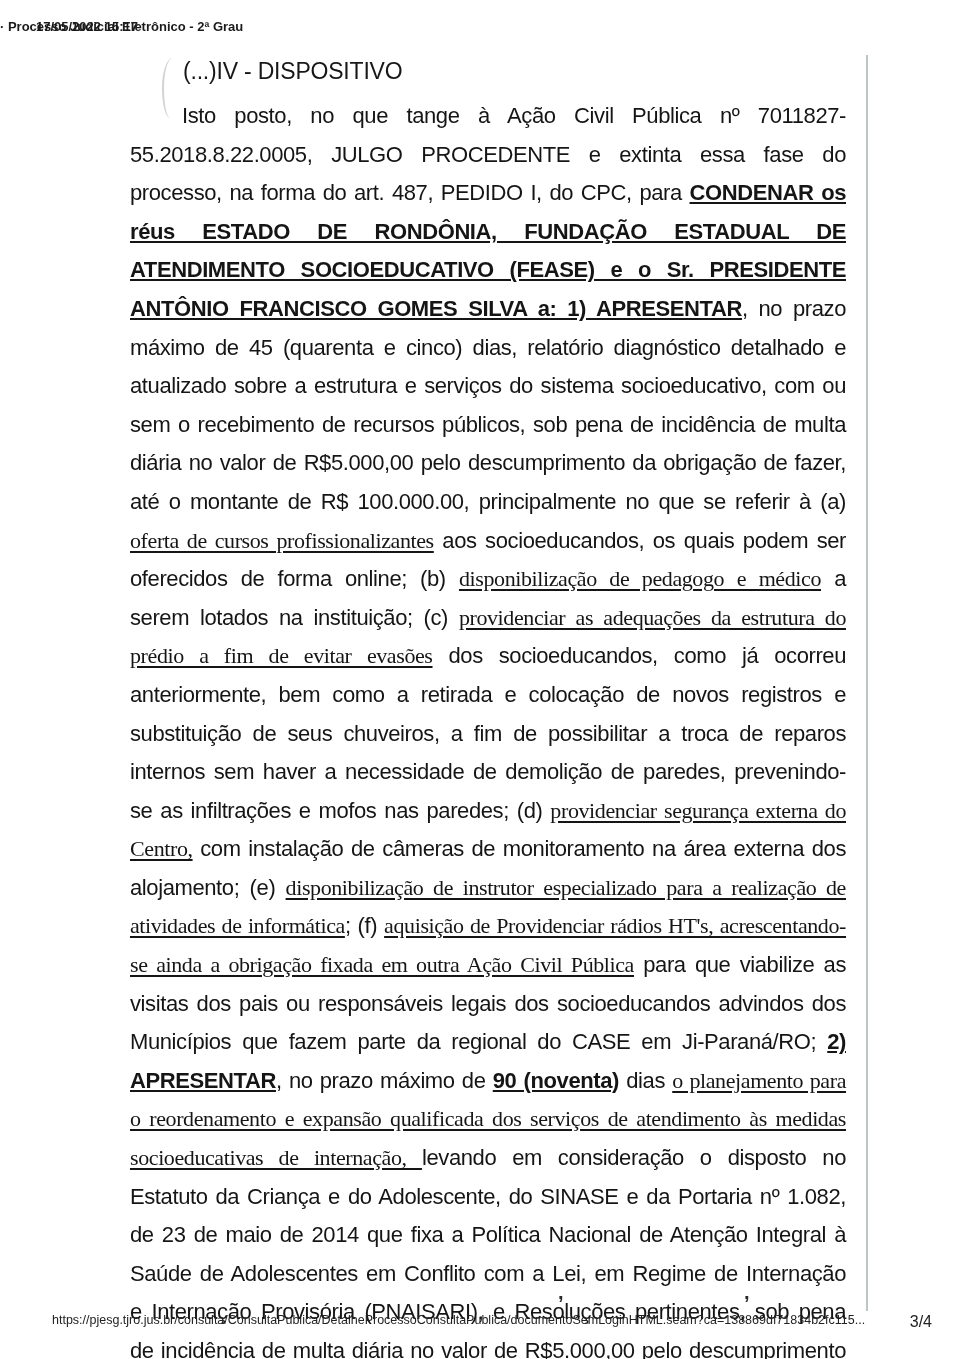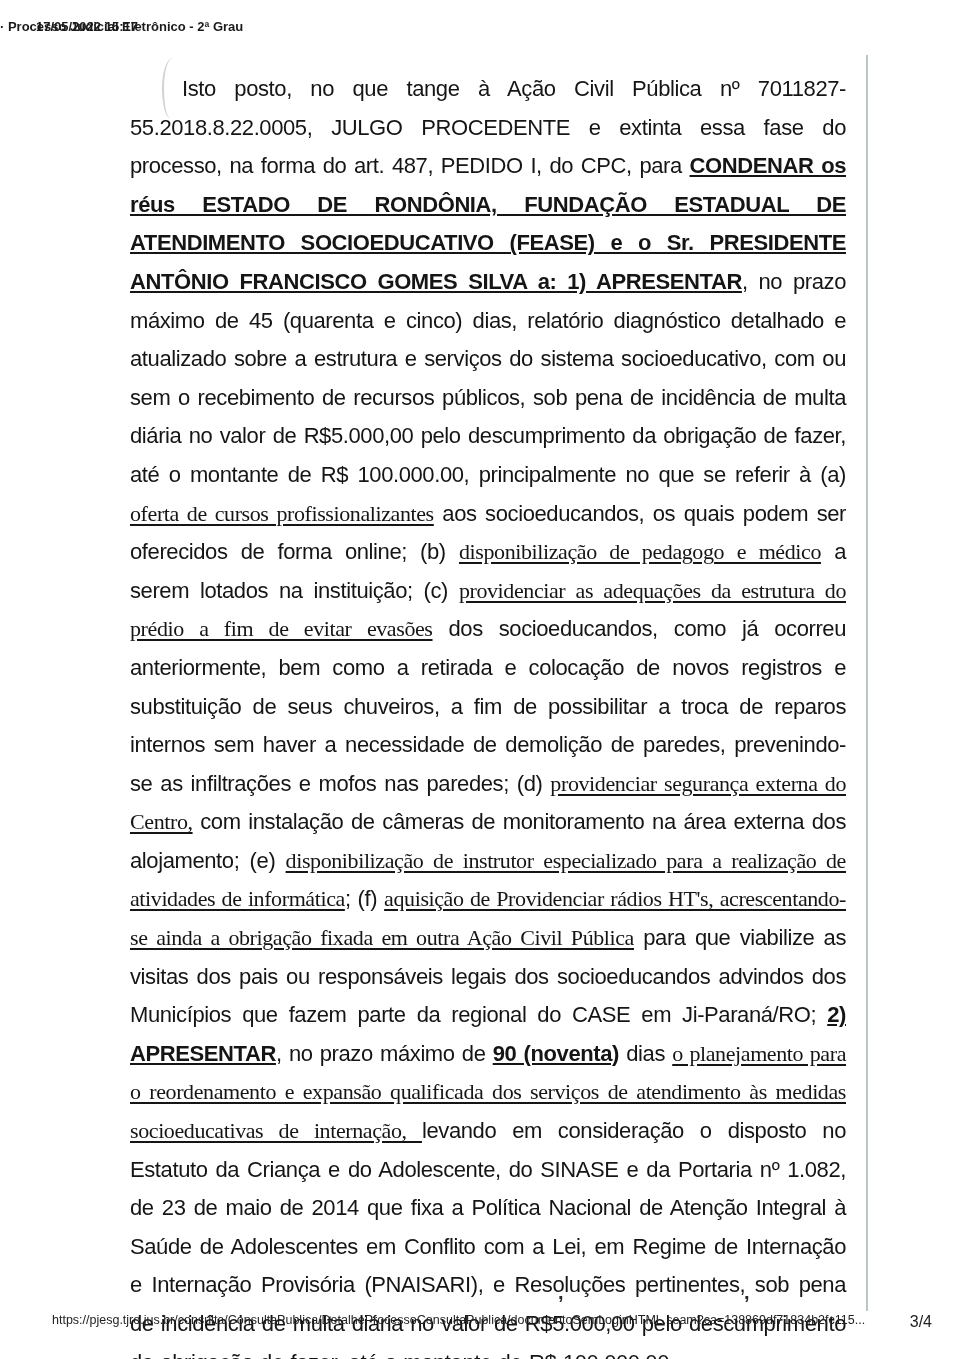--- a/index.html
+++ b/index.html
@@ -48,20 +48,21 @@
 </head>
 <body>
 
 <div class="hdr-date">17/05/2022 15:17</div>
 <div class="hdr-title">· Processo Judicial Eletrônico - 2ª Grau</div>
 
 <div class="arc-artifact"></div>
 <div class="vrule"></div>
 
 <div class="doc">
+  <div class="section-heading">(...)IV - DISPOSITIVO</div>
   <div class="paragraph"><span>Isto posto, no que tange à Ação Civil Pública nº 7011827-55.2018.8.22.0005, JULGO PROCEDENTE e extinta essa fase do processo, na forma do art. 487, PEDIDO I, do CPC, para </span><span class="b">CONDENAR os réus ESTADO DE RONDÔNIA, FUNDAÇÃO ESTADUAL DE ATENDIMENTO SOCIOEDUCATIVO (FEASE) e o Sr. PRESIDENTE ANTÔNIO FRANCISCO GOMES SILVA a: 1) APRESENTAR</span><span>, no prazo máximo de 45 (quarenta e cinco) dias, relatório diagnóstico detalhado e atualizado sobre a estrutura e serviços do sistema socioeducativo, com ou sem o recebimento de recursos públicos, sob pena de incidência de multa diária no valor de R$5.000,00 pelo descumprimento da obrigação de fazer, até o montante de R$ 100.000.00, principalmente no que se referir à (a) </span><span class="u">oferta de cursos profissionalizantes</span><span> aos socioeducandos, os quais podem ser oferecidos de forma online; (b) </span><span class="u">disponibilização de pedagogo e médico</span><span> a serem lotados na instituição; (c) </span><span class="u">providenciar as adequações da estrutura do prédio a fim de evitar evasões</span><span> dos socioeducandos, como já ocorreu anteriormente, bem como a retirada e colocação de novos registros e substituição de seus chuveiros, a fim de possibilitar a troca de reparos internos sem haver a necessidade de demolição de paredes, prevenindo-se as infiltrações e mofos nas paredes; (d) </span><span class="u">providenciar segurança externa do Centro,</span><span> com instalação de câmeras de monitoramento na área externa dos alojamento; (e) </span><span class="u">disponibilização de instrutor especializado para a realização de atividades de informática</span><span>; (f) </span><span class="u">aquisição de Providenciar rádios HT's, acrescentando-se ainda a obrigação fixada em outra Ação Civil Pública</span><span> para que viabilize as visitas dos pais ou responsáveis legais dos socioeducandos advindos dos Municípios que fazem parte da regional do CASE em Ji-Paraná/RO; </span><span class="b">2) APRESENTAR</span><span>, no prazo máximo de </span><span class="b">90 (noventa)</span><span> dias </span><span class="u">o planejamento para o reordenamento e expansão qualificada dos serviços de atendimento às medidas socioeducativas de internação, </span><span>levando em consideração o disposto no Estatuto da Criança e do Adolescente, do SINASE e da Portaria nº 1.082, de 23 de maio de 2014 que fixa a Política Nacional de Atenção Integral à Saúde de Adolescentes em Conflito com a Lei, em Regime de Internação e Internação Provisória (PNAISARI), e Resoluções pertinentes, sob pena de incidência de multa diária no valor de R$5.000,00 pelo descumprimento da obrigação de fazer, até o montante de R$ 100.000.00. </span></div>
 </div>
 
 <div class="stray-mark m1">,</div>
 <div class="stray-mark m2">,</div>
 
 <div class="ftr-url">https://pjesg.tjro.jus.br/consulta/ConsultaPublica/DetalheProcessoConsultaPublica/documentoSemLoginHTML.seam?ca=138869df71834b2fc115...</div>
 <div class="ftr-page">3/4</div>
 
 </body></html>

